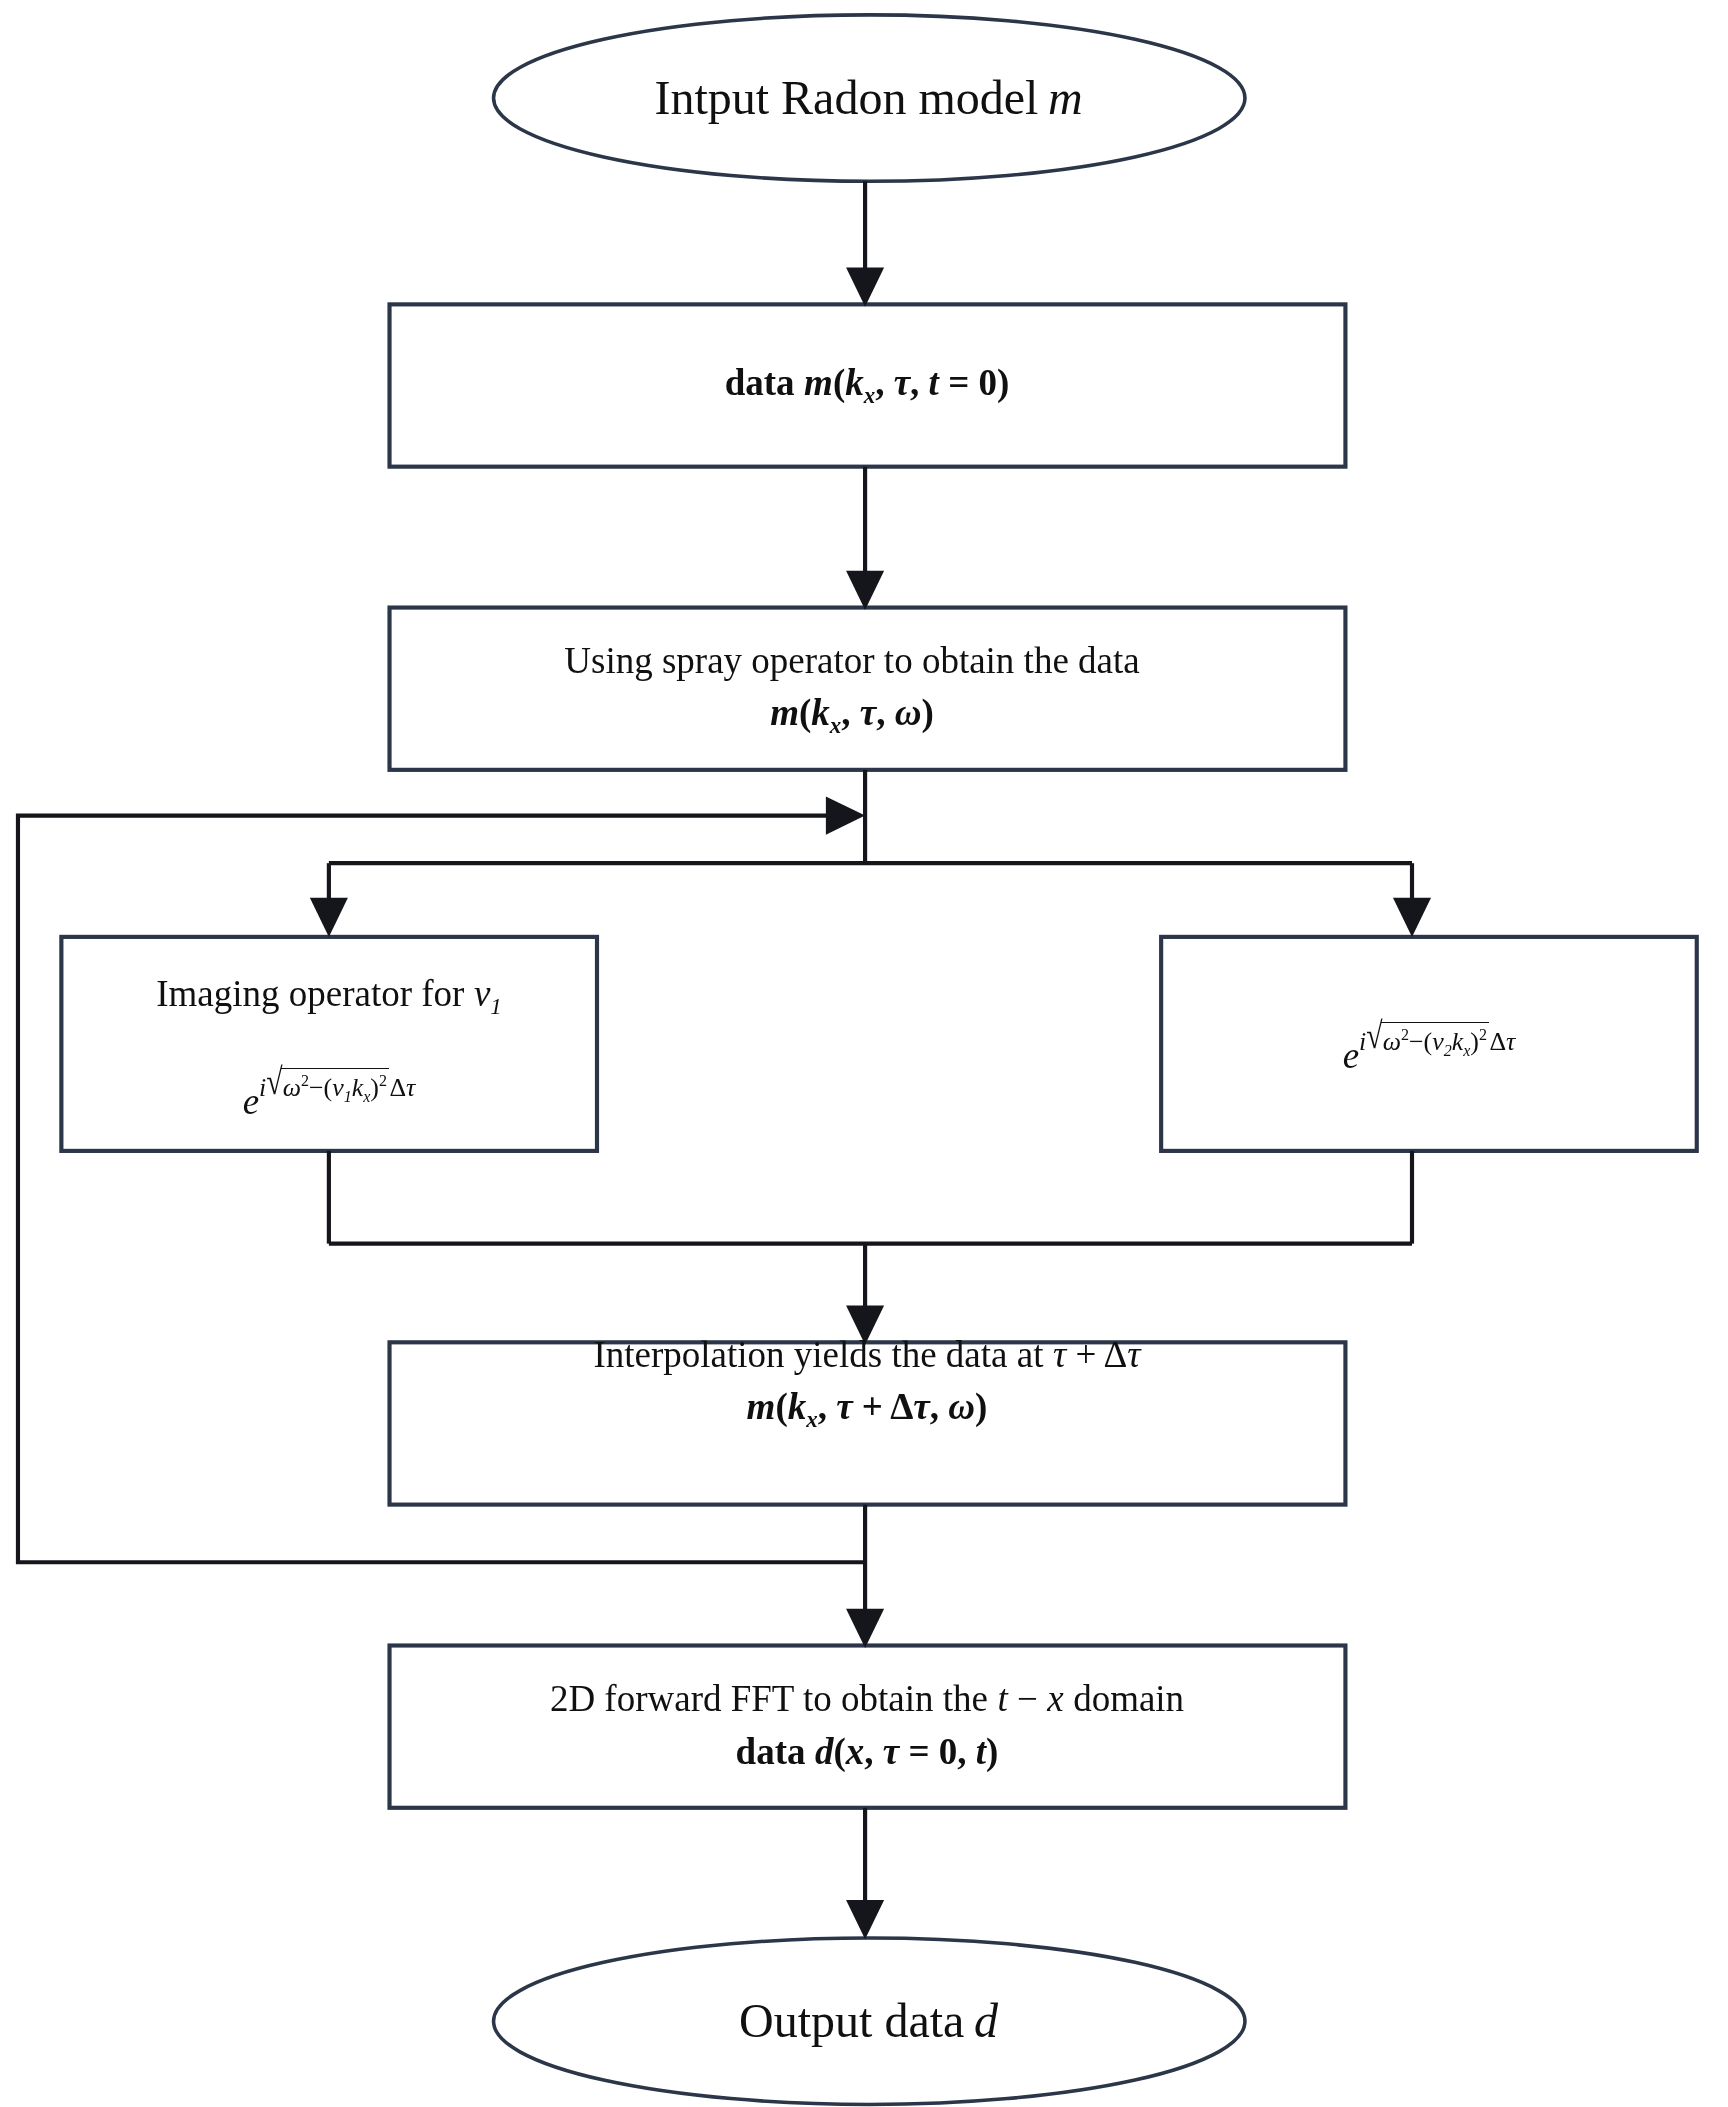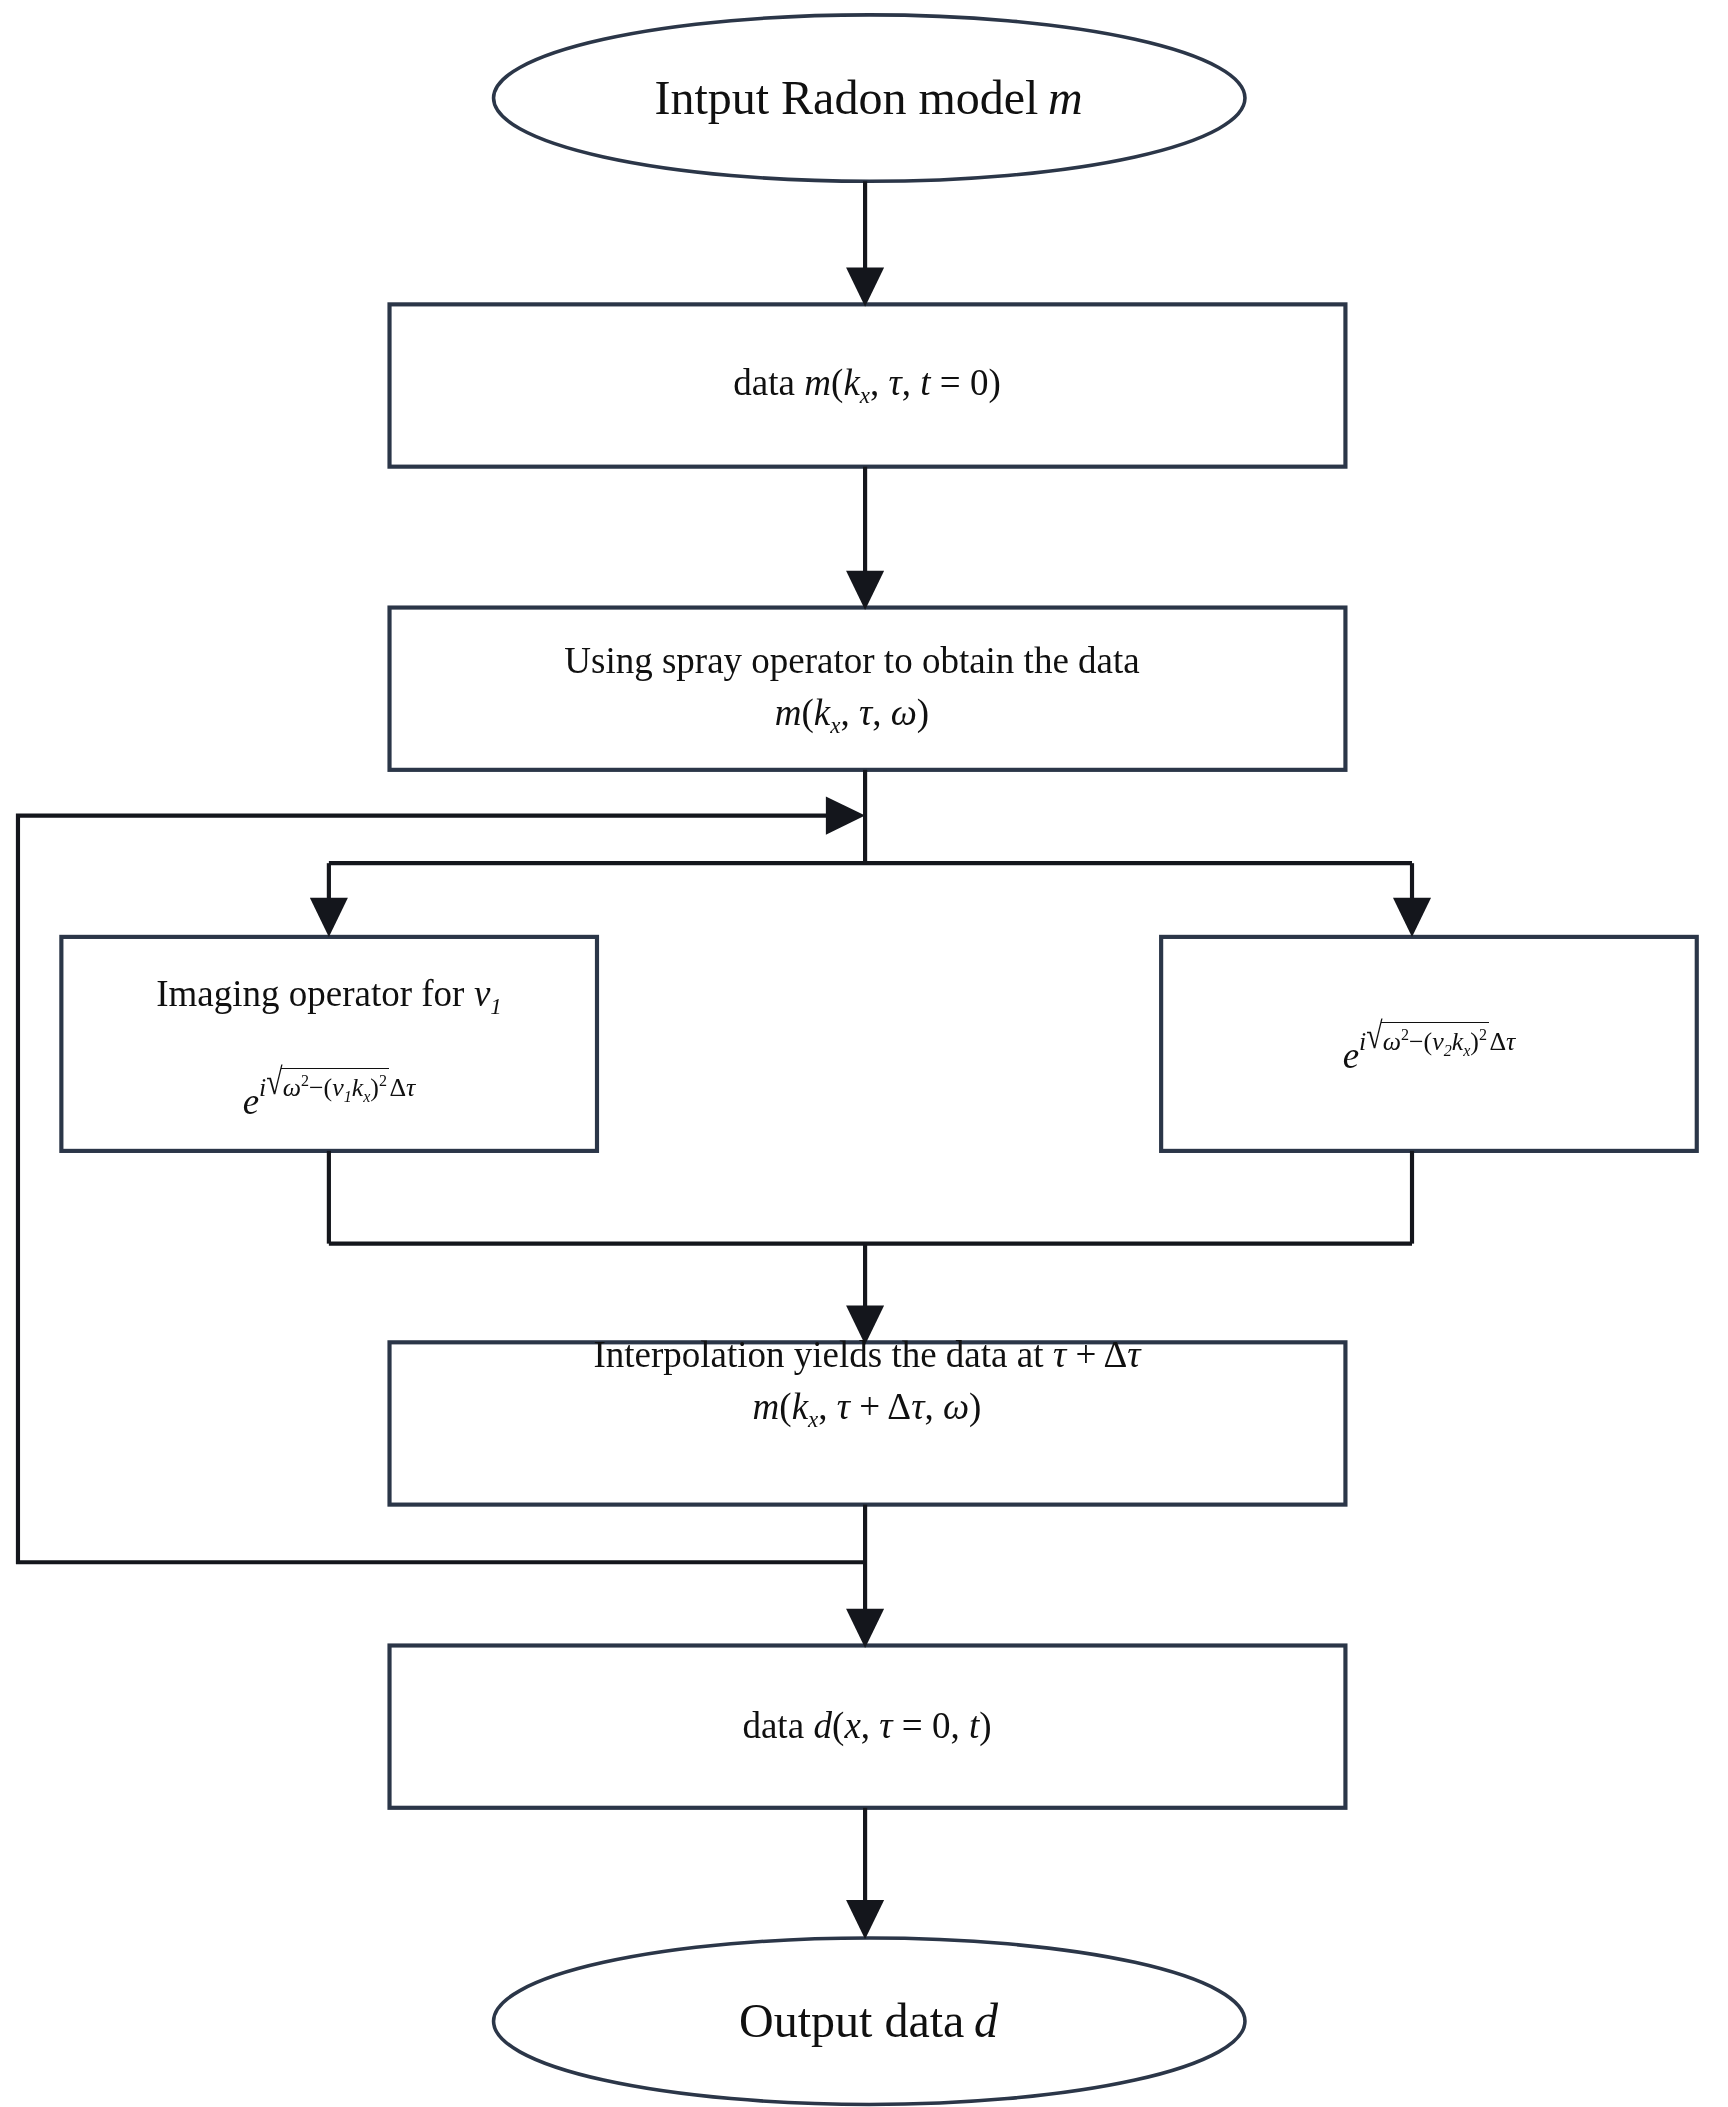--- a/index.html
+++ b/index.html
@@ -45,21 +45,21 @@
     flex-direction: column;
     align-items: center;
     justify-content: center;
     text-align: center;
     color: #101010;
     font-family: "Liberation Serif", serif;
     line-height: 1.42;
     pointer-events: none;
   }
   .line-major { font-size: 37px; white-space: nowrap; }
-  .line-minor { font-size: 37px; white-space: nowrap; }
+  .line-minor { font-size: 37px; white-space: nowrap; font-weight: bold; }
   .mathit { font-style: italic; }
   .spacer-gap { display: inline-block; width: 9.5px; }
 
   
   .sub {
     font-size: 0.62em;
     vertical-align: sub;
     font-style: italic;
   }
   .sup {
@@ -233,20 +233,23 @@
   <div class="node-text" style="left:389px; top:1302px; width:956px; height:162px;">
     <div class="line-major">
       <span>Interpolation yields the data at</span><span class="spacer-gap"></span><span class="mathit">τ</span> + Δ<span class="mathit">τ</span>
     </div>
     <div class="line-minor">
       <span class="mathit">m</span>(<span class="mathit">k</span><span class="sub">x</span>, <span class="mathit">τ</span> + Δ<span class="mathit">τ</span>, <span class="mathit">ω</span>)
     </div>
   </div>
 
   <div class="node-text" style="left:389px; top:1645px; width:956px; height:162px;">
+    <div class="line-major">
+      <span>2D forward FFT to obtain the</span><span class="spacer-gap"></span><span class="mathit">t</span> − <span class="mathit">x</span><span class="spacer-gap"></span><span>domain</span>
+    </div>
     <div class="line-minor">
       <span>data</span><span class="spacer-gap"></span><span class="mathit">d</span>(<span class="mathit">x</span>, <span class="mathit">τ</span> = 0, <span class="mathit">t</span>)
     </div>
   </div>
 
   <div class="node-text" style="left:493px; top:1938px; width:751px; height:166px;">
     <div class="line-major el-ellipse-text">Output data<span class="spacer-gap"></span><span class="mathit">d</span></div>
   </div>
 
 </div>

